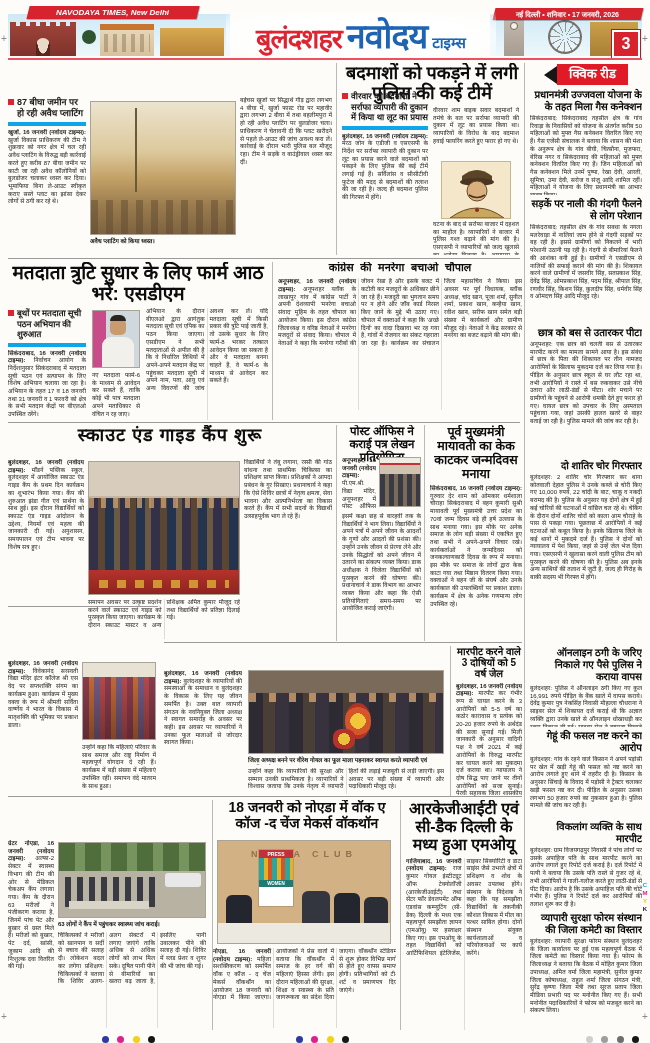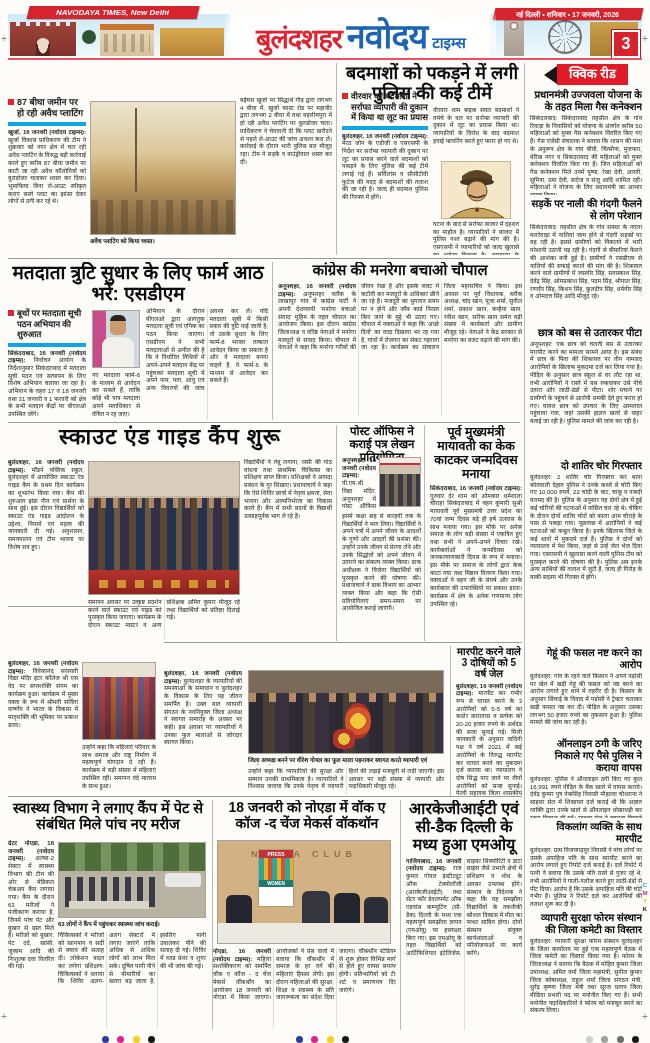--- a/index.html
+++ b/index.html
@@ -148,26 +148,26 @@
     </div>
     <div>
       <div class="qrh">छात्र को बस से उतारकर पीटा</div>
       <div class="qrb" style="height:116px;">अनूपशहर: एक छात्र को चलती बस से उतारकर मारपीट करने का मामला सामने आया है। इस संबंध में छात्र के पिता की शिकायत पर तीन नामजद आरोपियों के खिलाफ मुकदमा दर्ज कर लिया गया है। पीड़ित के अनुसार छात्र स्कूल से घर लौट रहा था, तभी आरोपियों ने रास्ते में बस रुकवाकर उसे नीचे उतारा और लाठी-डंडों से पीटा। शोर मचाने पर ग्रामीणों के पहुंचने से आरोपी धमकी देते हुए फरार हो गए। घायल छात्र को उपचार के लिए अस्पताल पहुंचाया गया, जहां उसकी हालत खतरे से बाहर बताई जा रही है। पुलिस मामले की जांच कर रही है।</div>
     </div>
     <div>
       <div class="qrh">दो शातिर चोर गिरफ्तार</div>
       <div class="qrb" style="height:170px;">बुलंदशहर: 2 शातिर चोर गिरफ्तार कर थाना कोतवाली देहात पुलिस ने उनके कब्जे से चोरी किए गए 10,000 रुपये, 22 चांदी के बाट, चाकू व नकदी बरामद की है। पुलिस के अनुसार यह दोनों क्षेत्र में हुई कई चोरियों की घटनाओं में वांछित चल रहे थे। चेकिंग के दौरान दोनों शातिर चोरों को काला आम चौराहे के पास से पकड़ा गया। पूछताछ में आरोपियों ने कई घटनाओं को कबूल किया है। इनके खिलाफ जिले के कई थानों में मुकदमे दर्ज हैं। पुलिस ने दोनों को न्यायालय में पेश किया, जहां से उन्हें जेल भेज दिया गया। एसएसपी ने खुलासा करने वाली पुलिस टीम को पुरस्कृत करने की घोषणा की है। पुलिस अब इनके अन्य साथियों की तलाश में जुटी है, जल्द ही गिरोह के बाकी सदस्य भी गिरफ्त में होंगे।</div>
     </div>
     <div>
+      <div class="qrh">ऑनलाइन ठगी के जरिए निकाले गए पैसे पुलिस ने कराया वापस</div>
+      <div class="qrb" style="height:42px;">बुलंदशहर: पुलिस ने ऑनलाइन ठगी किए गए कुल 16,991 रुपये पीड़ित के बैंक खाते में वापस कराये। देवेंद्र कुमार पुत्र नेकसिंह निवासी मौहल्ला चौधराना ने साइबर सेल में शिकायत दर्ज कराई थी कि अज्ञात व्यक्ति द्वारा उनके खाते से ऑनलाइन धोखाधड़ी कर रकम निकाल ली गई। साइबर सेल ने तत्परता दिखाते हुए रकम वापस कराई।</div>
+    </div>
+    <div>
       <div class="qrh">गेहूं की फसल नष्ट करने का आरोप</div>
       <div class="qrb" style="height:62px;">बुलंदशहर: गांव के रहने वाले किसान ने अपने पड़ोसी पर खेत में खड़ी गेहूं की फसल को नष्ट करने का आरोप लगाते हुए थाने में तहरीर दी है। किसान के अनुसार सिंचाई के विवाद में पड़ोसी ने ट्रैक्टर चलाकर खड़ी फसल नष्ट कर दी। पीड़ित के अनुसार उसका लगभग 50 हजार रुपये का नुकसान हुआ है। पुलिस मामले की जांच कर रही है।</div>
-    </div>
-    <div>
-      <div class="qrh">ऑनलाइन ठगी के जरिए निकाले गए पैसे पुलिस ने कराया वापस</div>
-      <div class="qrb" style="height:42px;">बुलंदशहर: पुलिस ने ऑनलाइन ठगी किए गए कुल 16,991 रुपये पीड़ित के बैंक खाते में वापस कराये। देवेंद्र कुमार पुत्र नेकसिंह निवासी मौहल्ला चौधराना ने साइबर सेल में शिकायत दर्ज कराई थी कि अज्ञात व्यक्ति द्वारा उनके खाते से ऑनलाइन धोखाधड़ी कर रकम निकाल ली गई। साइबर सेल ने तत्परता दिखाते हुए रकम वापस कराई।</div>
     </div>
     <div>
       <div class="qrh">विकलांग व्यक्ति के साथ मारपीट</div>
       <div class="qrb" style="height:62px;">बुलंदशहर: ग्राम विजयगढ़पुर निवासी ने पांच लोगों पर उसके अपाहिज पति के साथ मारपीट करने का आरोप लगाते हुए रिपोर्ट दर्ज कराई है। दर्ज रिपोर्ट में पत्नी ने बताया कि उसके पति रास्ते से गुजर रहे थे, तभी आरोपियों ने गाली-गलौज करते हुए लाठी-डंडों से पीट दिया। आरोप है कि उसके अपाहिज पति की चोटें गंभीर हैं। पुलिस ने रिपोर्ट दर्ज कर आरोपियों की तलाश शुरू कर दी है।</div>
     </div>
     <div>
       <div class="qrh">व्यापारी सुरक्षा फोरम संस्थान की जिला कमेटी का विस्तार</div>
       <div class="qrb" style="height:96px;">बुलंदशहर: व्यापारी सुरक्षा फोरम संस्थान बुलंदशहर के जिला कार्यालय पर हुई एक महत्वपूर्ण बैठक में जिला कमेटी का विस्तार किया गया है। फोरम के जिलाध्यक्ष ने बताया कि बैठक में मोहित कुमार जिला उपाध्यक्ष, अमित वर्मा जिला महामंत्री, सुनील कुमार जिला कोषाध्यक्ष, राहुल शर्मा जिला संगठन मंत्री, सुरेंद्र कृष्णा जिला मंत्री तथा सूरज प्रताप जिला मीडिया प्रभारी पद पर मनोनीत किए गए हैं। सभी मनोनीत पदाधिकारियों ने फोरम को मजबूत करने का संकल्प लिया।</div>
     </div>
   </aside>
@@ -189,31 +189,31 @@
     <div class="ph" style="left:84px;top:48px;width:48px;height:58px;background:linear-gradient(90deg,#c84b8a 0 28%,#cfd8dd 28%);">
       <div class="abs" style="left:17px;top:6px;width:16px;height:18px;background:#c99b6e;border-radius:7px 7px 5px 5px;"></div>
       <div class="abs" style="left:17px;top:4px;width:16px;height:6px;background:#2a2420;border-radius:7px 7px 0 0;"></div>
       <div class="abs" style="left:9px;top:26px;width:32px;height:32px;background:#f2f0ea;border-radius:9px 9px 0 0;"></div>
     </div>
     <div class="bt abs" style="left:84px;top:110px;width:48px;height:48px;">नए मतदाता फार्म-6 के माध्यम से आवेदन कर सकते हैं, ताकि कोई भी पात्र मतदाता अपने मताधिकार से वंचित न रह जाए।</div>
     <div class="bt c2 abs" style="left:138px;top:46px;width:122px;height:112px;">अभियान के दौरान बीएलओ द्वारा आगंतुक मतदाता सूची एवं एपिक का पठन किया जाएगा। एसडीएम ने सभी मतदाताओं से अपील की है कि वे निर्धारित तिथियों में अपने-अपने मतदान केंद्र पर पहुंचकर मतदाता सूची में अपने नाम, पता, आयु एवं अन्य विवरणों की जांच अवश्य कर लें। यदि मतदाता सूची में किसी प्रकार की त्रुटि पाई जाती है, तो उसके सुधार के लिए फार्म-8 भरकर तत्काल आवेदन किया जा सकता है और वे मतदाता बनना चाहते हैं, वे फार्म-6 के माध्यम से आवेदन कर सकते हैं।</div>
   </section>
 
   <section class="art bl" style="left:272px;top:262px;width:250px;height:158px;">
-    <h1 class="hl" style="font-size:15px;">कांग्रेस की मनरेगा बचाओ चौपाल</h1>
+    <h1 class="hl" style="font-size:11px;font-family:Liberation Mono, monospace;">कांग्रेस की मनरेगा बचाओ चौपाल</h1>
     <div class="bt c3" style="height:132px;margin-top:4px;">
       <span class="dl">अनूपशहर, 16 जनवरी (नवोदय टाइम्स):</span>
       <span>अनूपशहर ब्लॉक के लाखापुर गांव में कांग्रेस पार्टी ने अपनी देशव्यापी 'मनरेगा बचाओ संवाद' मुहिम के तहत चौपाल का आयोजन किया। इस दौरान कांग्रेस जिलाध्यक्ष व वरिष्ठ नेताओं ने मनरेगा मजदूरों से संवाद किया। चौपाल में नेताओं ने कहा कि मनरेगा गरीबों की जीवन रेखा है और इसके बजट में कटौती कर मजदूरों के अधिकार छीने जा रहे हैं। मजदूरी का भुगतान समय पर न होने और जॉब कार्ड निरस्त किए जाने के मुद्दे भी उठाए गए। चौपाल में वक्ताओं ने कहा कि 'अच्छे दिनों' का वादा दिखावा भर रह गया है, गांवों में रोजगार का संकट गहराता जा रहा है। कार्यक्रम का संचालन जिला महासचिव ने किया। इस अवसर पर पूर्व विधायक, ब्लॉक अध्यक्ष, चांद खान, पूजा शर्मा, सुनील शर्मा, प्रकाश खान, कन्हैया खान, रवीश खान, सरीफ खान समेत बड़ी संख्या में कार्यकर्ता और ग्रामीण मौजूद रहे। नेताओं ने केंद्र सरकार से मनरेगा का बजट बढ़ाने की मांग की।</span>
     </div>
   </section>
 
   <div class="hrule" style="left:8px;top:422px;width:512px;"></div>
 
   <section class="art" style="left:8px;top:425px;width:324px;height:216px;">
-    <h1 class="hl" style="font-size:22px;letter-spacing:1px;">स्काउट एंड गाइड कैंप शुरू</h1>
+    <h1 class="hl" style="font-size:18px;letter-spacing:1px;">स्काउट एंड गाइड कैंप शुरू</h1>
     <div class="bt abs" style="left:0;top:34px;width:76px;height:160px;">
       <span class="dl">बुलंदशहर, 16 जनवरी (नवोदय टाइम्स):</span>
       <span>मॉडर्न पब्लिक स्कूल, बुलंदशहर में आयोजित स्काउट एंड गाइड कैंप के प्रथम दिन कार्यक्रम का शुभारंभ किया गया। कैंप की शुरुआत झंडा गीत एवं प्रार्थना के साथ हुई। इस दौरान विद्यार्थियों को स्काउट एंड गाइड आंदोलन के उद्देश्य, नियमों एवं महत्व की जानकारी दी गई। अनुशासन, समयपालन एवं टीम भावना पर विशेष सत्र हुए।</span>
     </div>
     <div class="ph" style="left:80px;top:36px;width:152px;height:134px;background:linear-gradient(#d8cdbc 0 26%,#c4b6a2 26% 30%,#6a5a48 30%);">
       <div class="abs" style="left:0;top:36px;width:100%;height:74px;background:repeating-linear-gradient(90deg,#343048 0 9px,#5a4632 9px 16px,#24334e 16px 25px,#6b5a43 25px 31px);"></div>
       <div class="abs" style="left:0;top:36px;width:100%;height:10px;background:repeating-linear-gradient(90deg,#c99b6e 0 5px,rgba(0,0,0,0) 5px 12px);opacity:.8;"></div>
       <div class="abs" style="left:0;bottom:0;width:100%;height:24px;background:linear-gradient(#b5322c,#8e241f);"></div>
       <div class="abs" style="left:10px;bottom:6px;width:130px;height:8px;background:repeating-linear-gradient(90deg,#e8c23a 0 9px,rgba(0,0,0,0) 9px 18px);opacity:.7;"></div>
     </div>
@@ -277,21 +277,20 @@
     <h1 class="hl" style="font-size:10px;">मारपीट करने वाले 3 दोषियों को 5 वर्ष जेल</h1>
     <div class="bt" style="height:114px;margin-top:3px;">
       <span class="dl">बुलंदशहर, 16 जनवरी (नवोदय टाइम्स):</span>
       <span>मारपीट कर गंभीर रूप से घायल करने के 3 आरोपियों को 5-5 वर्ष का कठोर कारावास व प्रत्येक को 20-20 हजार रुपये के अर्थदंड की सजा सुनाई गई। मिली जानकारी के अनुसार वादिनी पक्ष ने वर्ष 2021 में कई आरोपियों के विरुद्ध मारपीट कर घायल करने का मुकदमा दर्ज कराया था। न्यायालय ने दोष सिद्ध पाए जाने पर तीनों आरोपियों को सजा सुनाई। पैरवी सहायक जिला शासकीय अधिवक्ता ने की।</span>
     </div>
   </section>
 
   <div class="hrule" style="left:8px;top:796px;width:514px;"></div>
 
   <section class="art" style="left:8px;top:800px;width:200px;height:230px;">
-    <h1 class="hl" style="font-size:14.5px;">स्वास्थ्य विभाग ने लगाए कैंप में पेट से संबंधित मिले पांच नए मरीज</h1>
     <div class="bt abs" style="left:0;top:40px;width:46px;height:188px;">
       <span class="dl">ग्रेटर नोएडा, 16 जनवरी (नवोदय टाइम्स):</span>
       <span>अल्फा-2 सेक्टर में स्वास्थ्य विभाग की टीम की ओर से मेडिकल चेकअप कैंप लगाया गया। कैंप के दौरान 63 मरीजों ने पंजीकरण कराया है, जिनमें पांच पेट और बुखार से ग्रस्त मिले हैं। मरीजों को बुखार, पेट दर्द, खांसी, जुकाम आदि की निःशुल्क दवा वितरित की गई।</span>
     </div>
     <div class="ph" style="left:50px;top:42px;width:148px;height:76px;background:linear-gradient(#6f8a55 0 34%,#b8b2a2 34%);">
       <div class="abs" style="left:0;top:0;width:100%;height:28px;background:repeating-linear-gradient(90deg,#4f6e3c 0 16px,#77935e 16px 26px);"></div>
       <div class="abs" style="left:106px;top:30px;width:36px;height:14px;background:#e8e8e8;border-radius:3px;"></div>
       <div class="abs" style="left:6px;top:34px;width:92px;height:30px;background:repeating-linear-gradient(90deg,#3a3a44 0 6px,rgba(0,0,0,0) 6px 12px);"></div>
       <div class="abs" style="left:10px;top:58px;width:80px;height:8px;background:#d8d4c8;"></div>
     </div>

